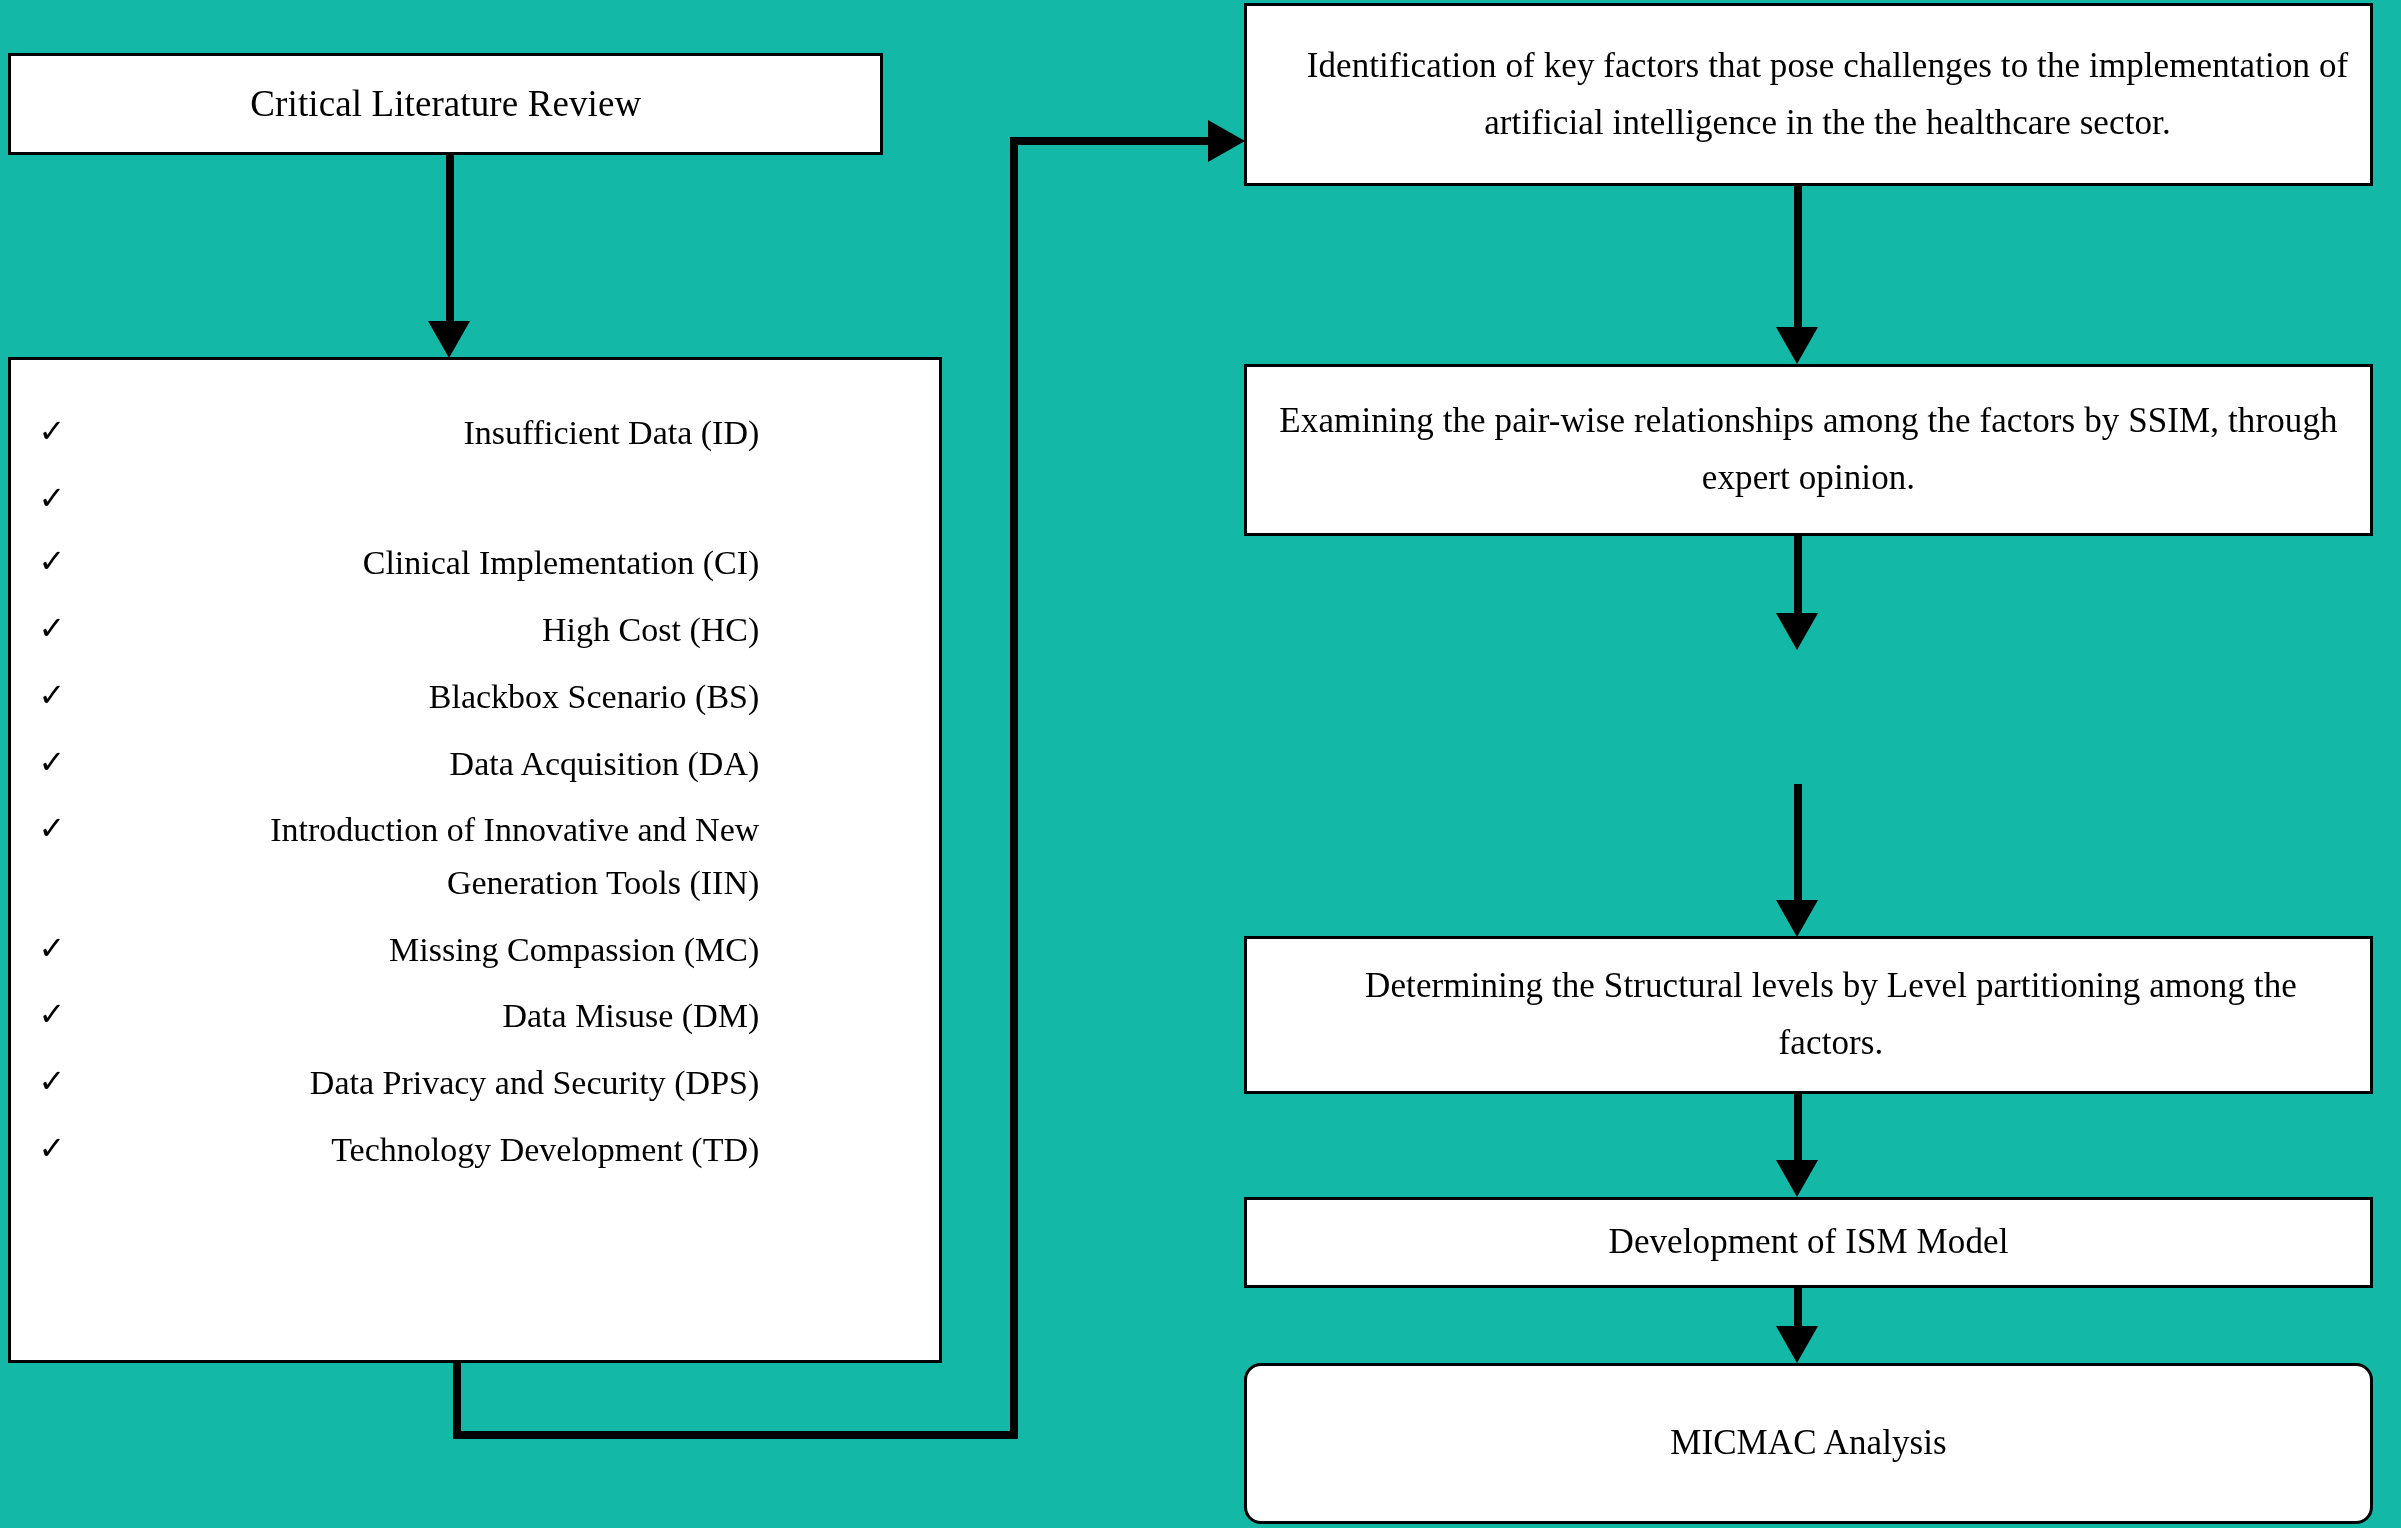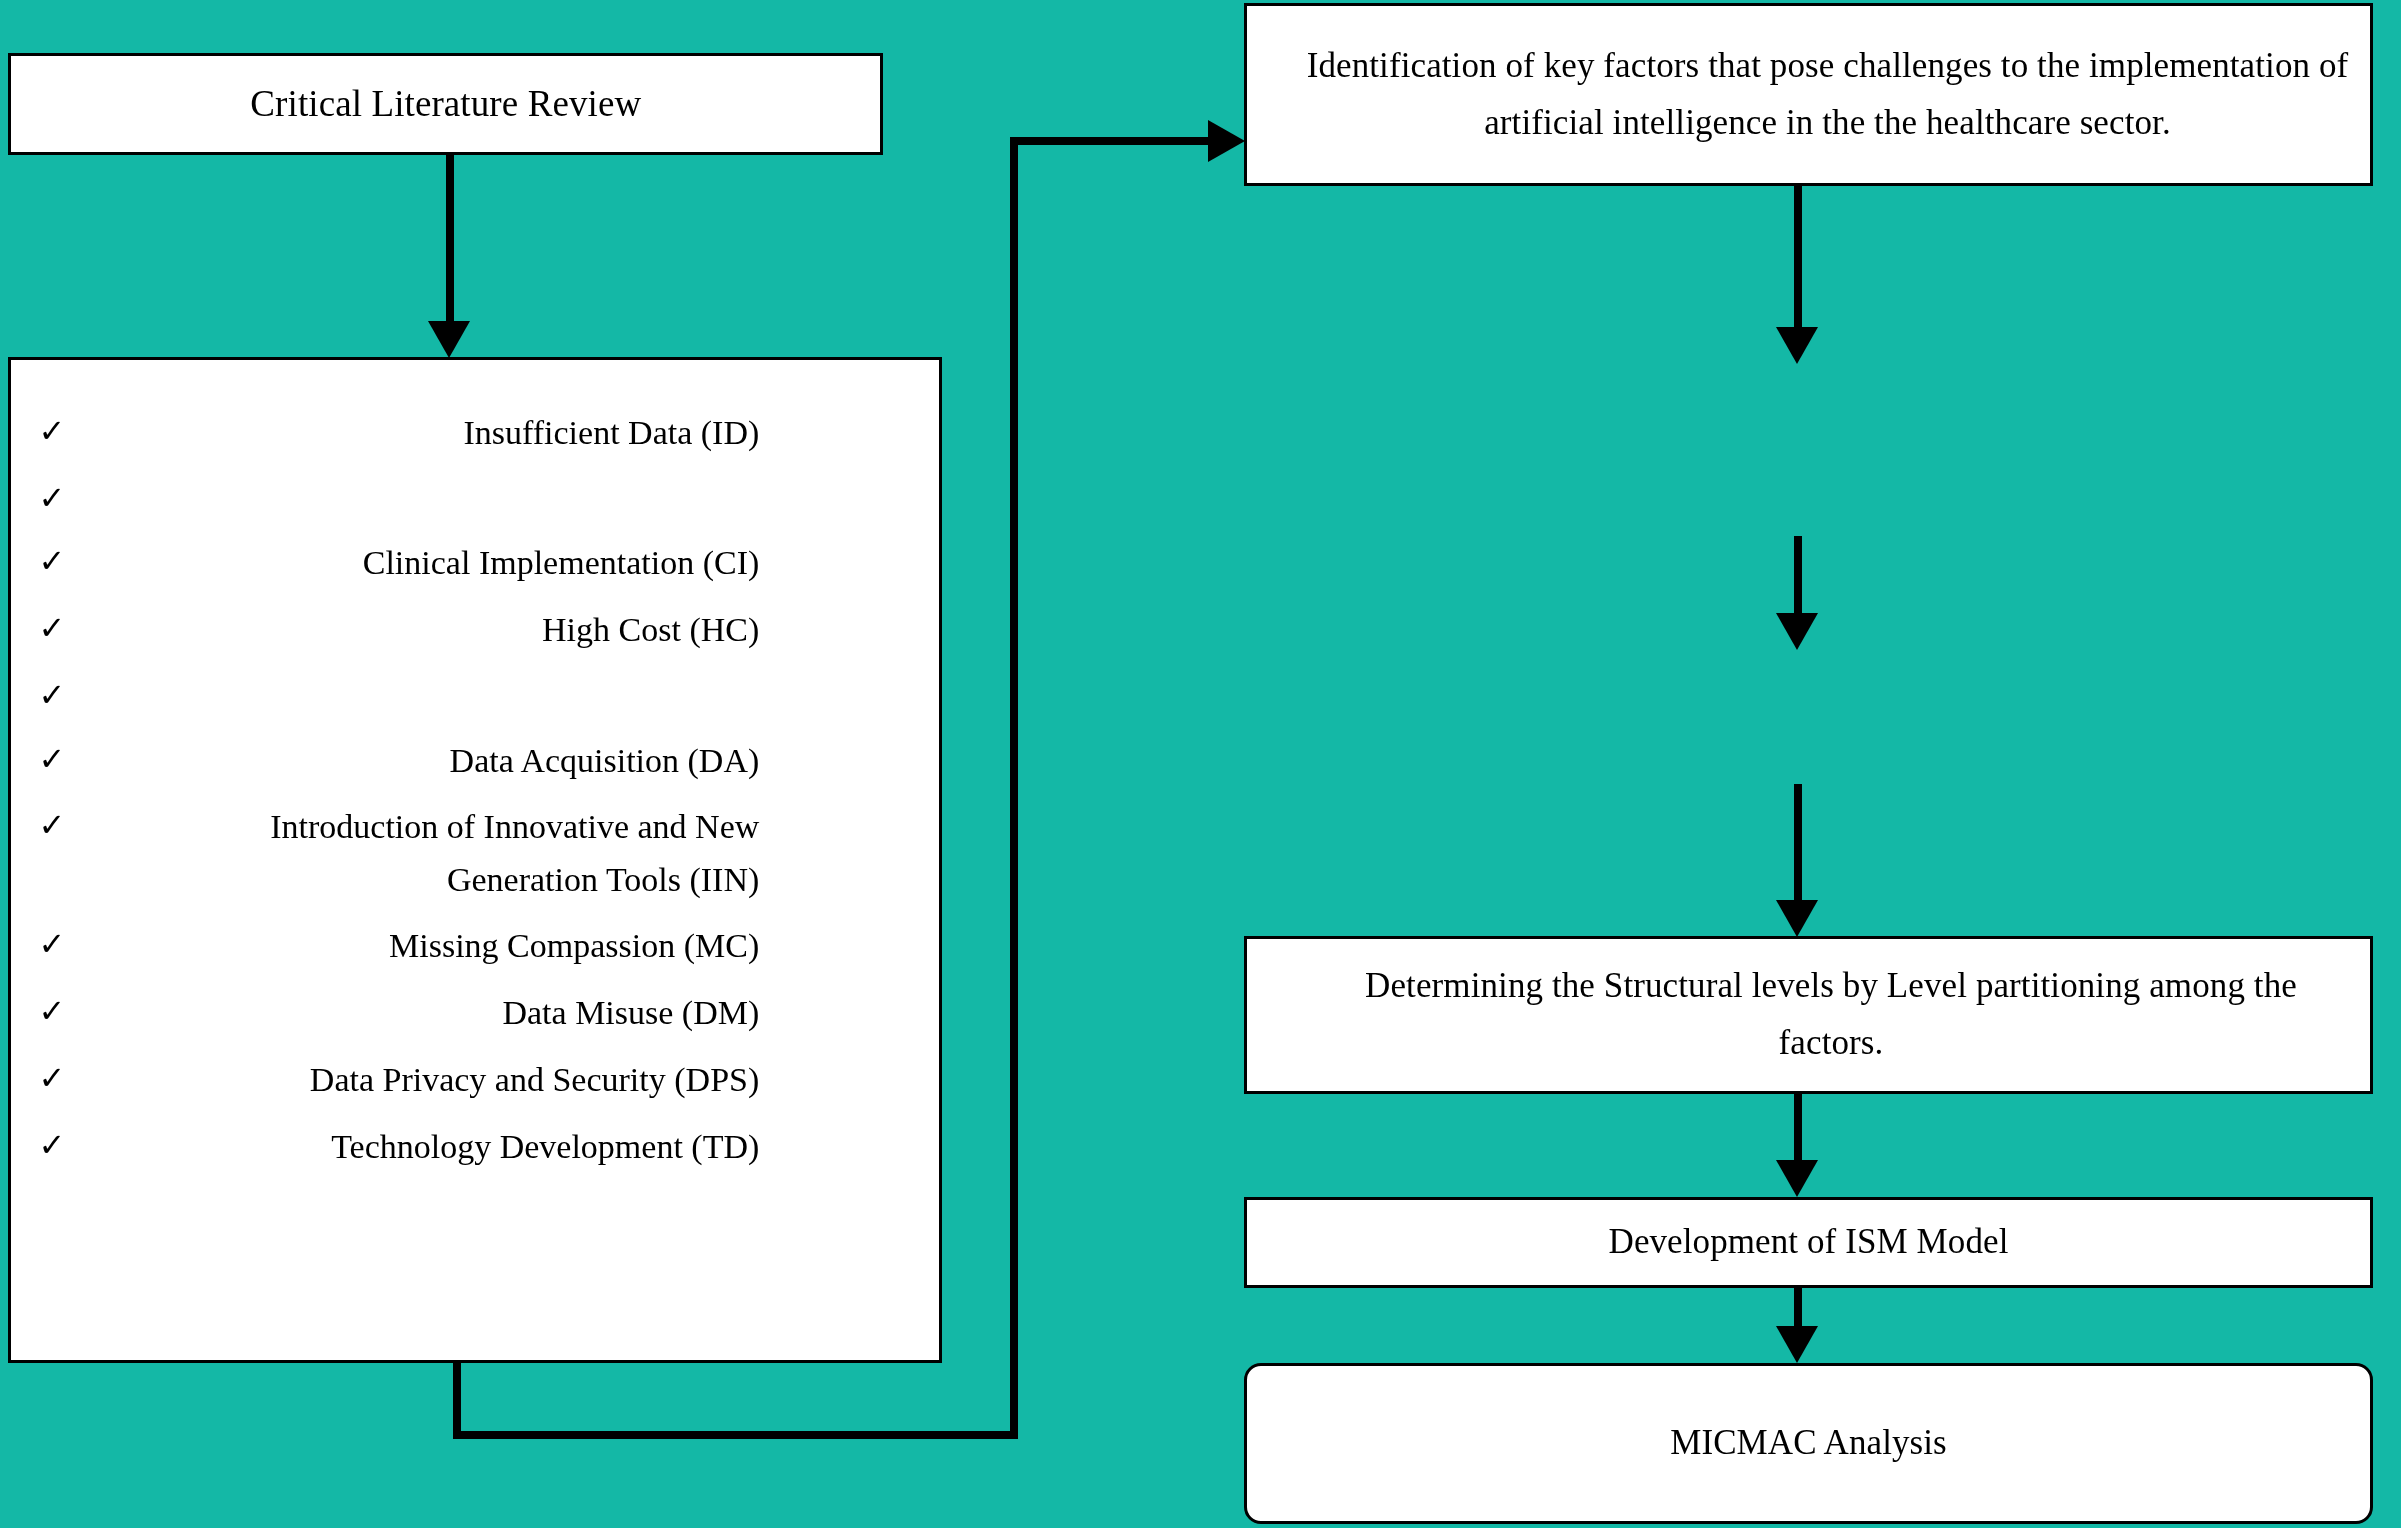--- a/index.html
+++ b/index.html
@@ -186,20 +186,21 @@
       <li>
         <span class="check">✓</span>
         <span class="label">Clinical Implementation (CI)</span>
       </li>
       <li>
         <span class="check">✓</span>
         <span class="label">High Cost (HC)</span>
       </li>
       <li>
         <span class="check">✓</span>
+        <span class="label">Blackbox Scenario (BS)</span>
       </li>
       <li>
         <span class="check">✓</span>
         <span class="label">Data Acquisition (DA)</span>
       </li>
       <li>
         <span class="check">✓</span>
         <span class="label">Introduction of Innovative and New Generation Tools (IIN)</span>
       </li>
       <li>
@@ -228,20 +229,23 @@
   <div id="conn-head"></div>
 
   <div class="box" id="proc-1">
     <span class="box-text">Identification of key factors that pose challenges to the implementation of artificial intelligence in the the healthcare sector.</span>
   </div>
   <div class="v-arrow rc-arrow" id="arrow-p1">
     <div class="shaft"></div>
     <div class="head"></div>
   </div>
 
+  <div class="box" id="proc-2">
+    <span class="box-text">Examining the pair-wise relationships among the factors by SSIM, through expert opinion.</span>
+  </div>
   <div class="v-arrow rc-arrow" id="arrow-p2">
     <div class="shaft"></div>
     <div class="head"></div>
   </div>
 
   <div class="v-arrow rc-arrow" id="arrow-p3">
     <div class="shaft"></div>
     <div class="head"></div>
   </div>
 

